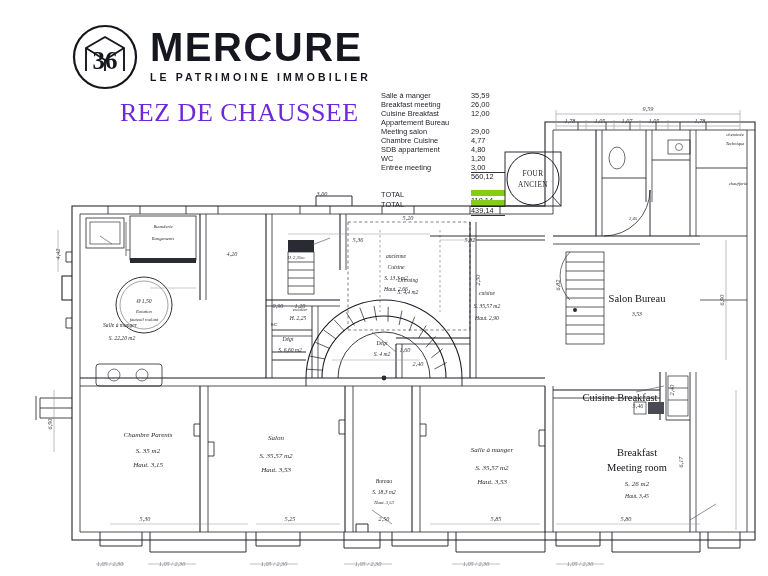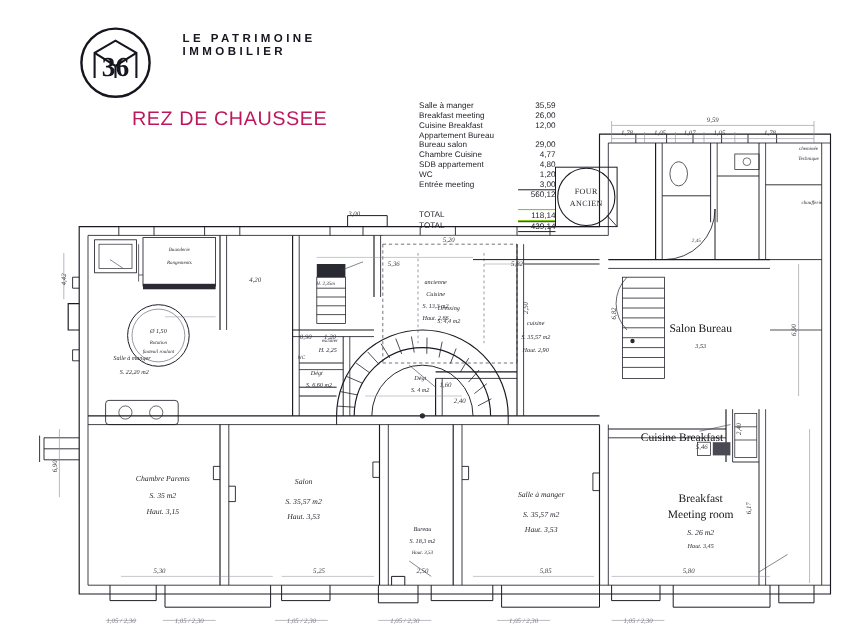--- a/index.html
+++ b/index.html
@@ -12,40 +12,40 @@
   
   .logo-wrap{position:absolute;left:72px;top:20px;width:300px;height:74px;}
   .logo-mark{position:absolute;left:0;top:4px;width:66px;height:66px;}
   .logo-text{position:absolute;left:78px;top:6px;}
   .logo-name{
     font-family:"Liberation Sans",sans-serif;font-weight:700;
     font-size:40px;letter-spacing:1.5px;color:#16161f;line-height:42px;
   }
   .logo-sub{
     font-family:"Liberation Sans",sans-serif;font-weight:700;
-    font-size:10.5px;letter-spacing:3.1px;color:#16161f;margin-top:3px;margin-left:16px;
+    font-size:10.5px;letter-spacing:3.1px;color:#16161f;margin-top:3px;
   }
 
   
   .plan-title{
     position:absolute;left:120px;top:98px;
-    font-family:Liberation Sans, sans-serif;font-size:18px;letter-spacing:.5px;color:#be185d;
+    font-family:Liberation Serif, serif;font-size:26px;letter-spacing:.5px;color:#6d28d9;
   }
 
   
   .schedule{position:absolute;left:381px;top:91px;font-size:7.4px;line-height:9.05px;color:#24242c;}
   .srow{position:relative;height:9.05px;white-space:nowrap;}
   .slabel{position:absolute;left:0;top:0;}
-  .sval{position:absolute;left:90px;top:0;width:34px;text-align:right;}
+  .sval{position:absolute;left:90px;top:0;width:34px;}
   .srow.rule .sval{border-bottom:1px solid #33333a;}
   .srow.sum{margin-top:0px;}
   .sgap{height:9px;}
   .srow.tot .slabel{font-weight:400;}
   .srow.tot .sval{font-weight:400;}
-  .srow.und .sval{border-bottom:1px solid #33333a;border-top:1px solid #84cc16;}
+  .srow.und .sval{border-bottom:1px solid #33333a;border-top:6px solid #84cc16;}
 
   
   .dwg{position:absolute;left:0;top:0;width:768px;height:576px;}
 
   .hx{
     font-family:"Liberation Serif",serif;font-style:italic;
     fill:#2a2a33;font-size:7px;
   }
   .hx-s{font-size:5.6px;}
   .hx-xs{font-size:4.6px;}
@@ -63,20 +63,21 @@
 
   <div class="logo-wrap">
     <svg class="logo-mark" viewBox="0 0 66 66">
       <circle cx="33" cy="33" r="31" fill="none" stroke="#16161f" stroke-width="2.2"></circle>
       <path d="M14 47 L14 24 L33 13 L52 24 L52 47" fill="none" stroke="#16161f" stroke-width="1.9"></path>
       <path d="M14 24 L33 36 L52 24" fill="none" stroke="#16161f" stroke-width="1.9"></path>
       <path d="M33 36 L33 47" fill="none" stroke="#16161f" stroke-width="1.9"></path>
       <text x="33" y="45" text-anchor="middle" font-family="Liberation Serif, serif" font-size="25" font-weight="700" fill="#16161f">36</text>
     </svg>
     <div class="logo-text">
+      <div class="logo-name">MERCURE</div>
       <div class="logo-sub">LE PATRIMOINE IMMOBILIER</div>
     </div>
   </div>
 
   <div class="plan-title">REZ DE CHAUSSEE</div>
 
   <div class="schedule">
     <div class="srow">
       <span class="slabel">Salle à manger</span>
       <span class="sval">35,59</span>
@@ -87,21 +88,21 @@
     </div>
     <div class="srow">
       <span class="slabel">Cuisine Breakfast</span>
       <span class="sval">12,00</span>
     </div>
     <div class="srow">
       <span class="slabel">Appartement Bureau</span>
       <span class="sval"></span>
     </div>
     <div class="srow">
-      <span class="slabel">Bureau salon</span>
+      <span class="slabel">Meeting salon</span>
       <span class="sval">29,00</span>
     </div>
     <div class="srow">
       <span class="slabel">Chambre Cuisine</span>
       <span class="sval">4,77</span>
     </div>
     <div class="srow">
       <span class="slabel">SDB appartement</span>
       <span class="sval">4,80</span>
     </div>

